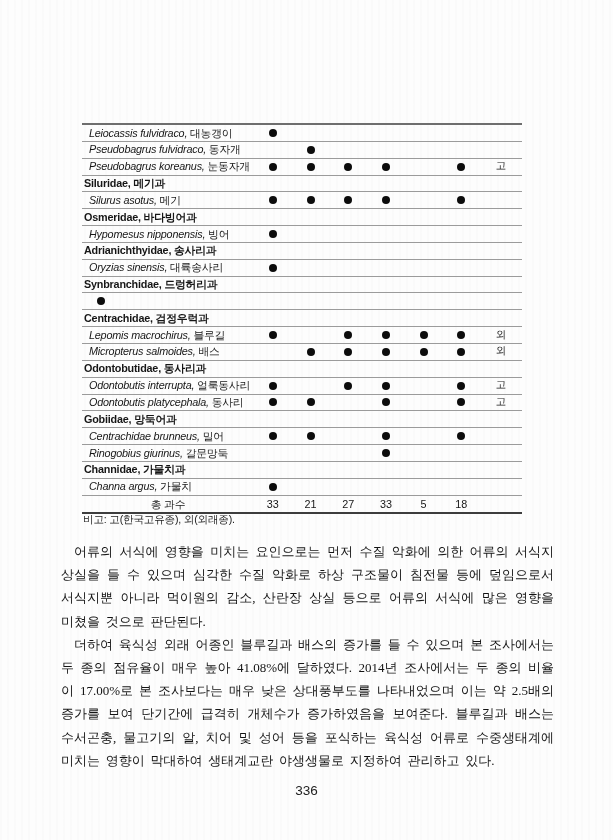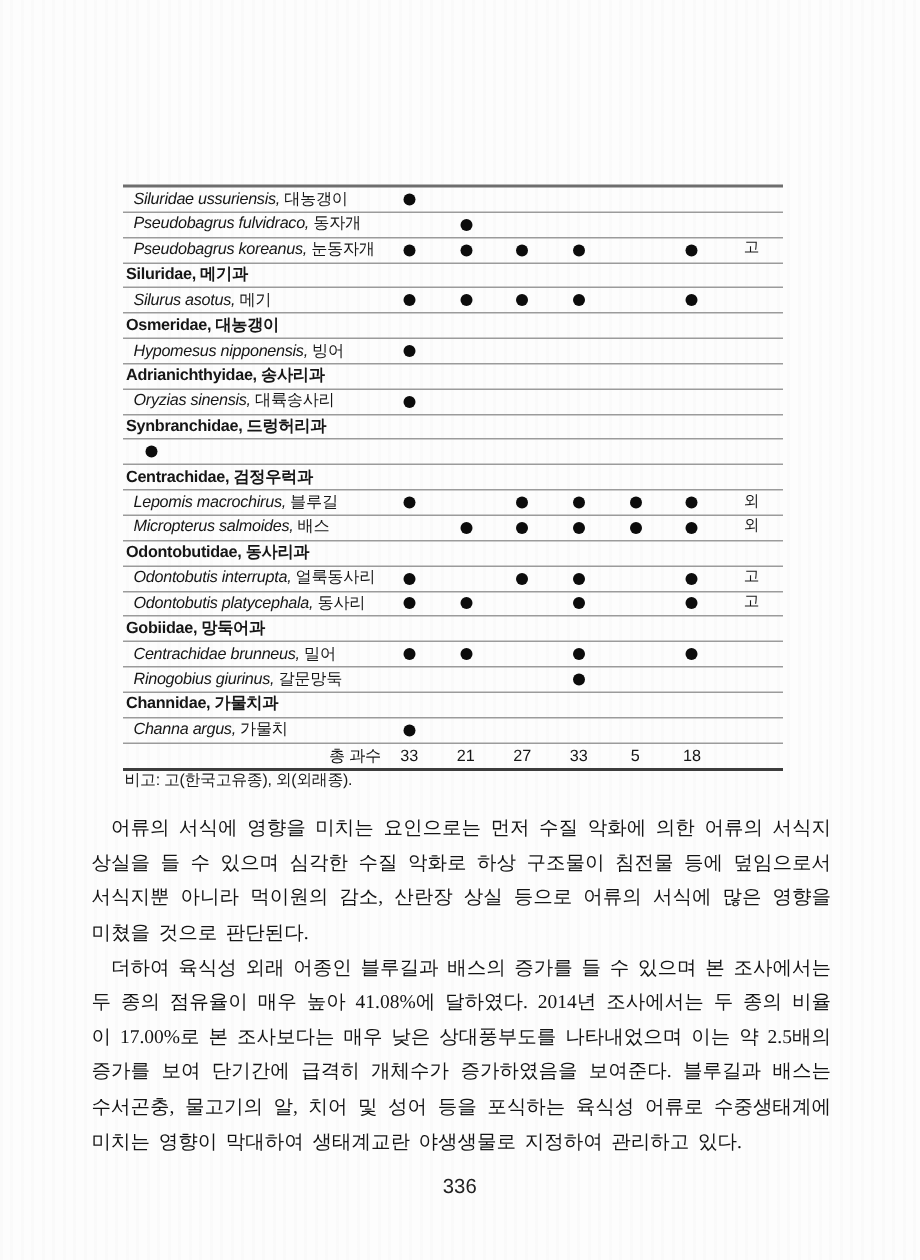--- a/index.html
+++ b/index.html
@@ -29,21 +29,21 @@
     border-bottom:1px solid #9b9b9b;
     box-sizing:border-box;
   }
   .trow:last-child { border-bottom:none; }
   .cell { box-sizing:border-box; }
   .cell.name {
     width:172px; padding-left:7px;
     font-size:10.8px; white-space:nowrap; letter-spacing:-0.2px;
   }
   .trow.family .cell.name { font-weight:700; padding-left:2px; }
-  .trow.total  .cell.name { text-align:right; padding-left:0; }
+  .trow.total  .cell.name { text-align:center; padding-left:0; }
   .cell.site {
     width:37.7px; display:flex; justify-content:center; align-items:center;
     font-size:10.8px;
   }
   .dot { width:8px; height:8px; border-radius:50%; background:#0c0c0c; }
   .cell.remark { flex:1; text-align:center; font-size:10.4px; }
   .latin { font-style:italic; }
 
   .footnote {
     position:absolute; left:83px; top:513px;
@@ -65,21 +65,21 @@
     font-family:Liberation Sans, sans-serif;
   }
 </style>
 </head>
 <body>
 
 <div class="page">
 
   <div class="species-table">
       <div class="trow species">
-        <div class="cell name"><span class="latin">Siluridae ussuriensis,</span> 대농갱이</div>
+        <div class="cell name"><span class="latin">Leiocassis fulvidraco,</span> 대농갱이</div>
         <div class="cell site">
           <span class="dot"></span>
         </div>
         <div class="cell site"></div>
         <div class="cell site"></div>
         <div class="cell site"></div>
         <div class="cell site"></div>
         <div class="cell site"></div>
         <div class="cell remark"></div>
       </div>
@@ -139,21 +139,21 @@
         <div class="cell site">
           <span class="dot"></span>
         </div>
         <div class="cell site"></div>
         <div class="cell site">
           <span class="dot"></span>
         </div>
         <div class="cell remark"></div>
       </div>
       <div class="trow family">
-        <div class="cell name">Osmeridae, 대농갱이</div>
+        <div class="cell name">Osmeridae, 바다빙어과</div>
         <div class="cell site"></div>
         <div class="cell site"></div>
         <div class="cell site"></div>
         <div class="cell site"></div>
         <div class="cell site"></div>
         <div class="cell site"></div>
         <div class="cell remark"></div>
       </div>
       <div class="trow species">
         <div class="cell name"><span class="latin">Hypomesus nipponensis,</span> 빙어</div>

